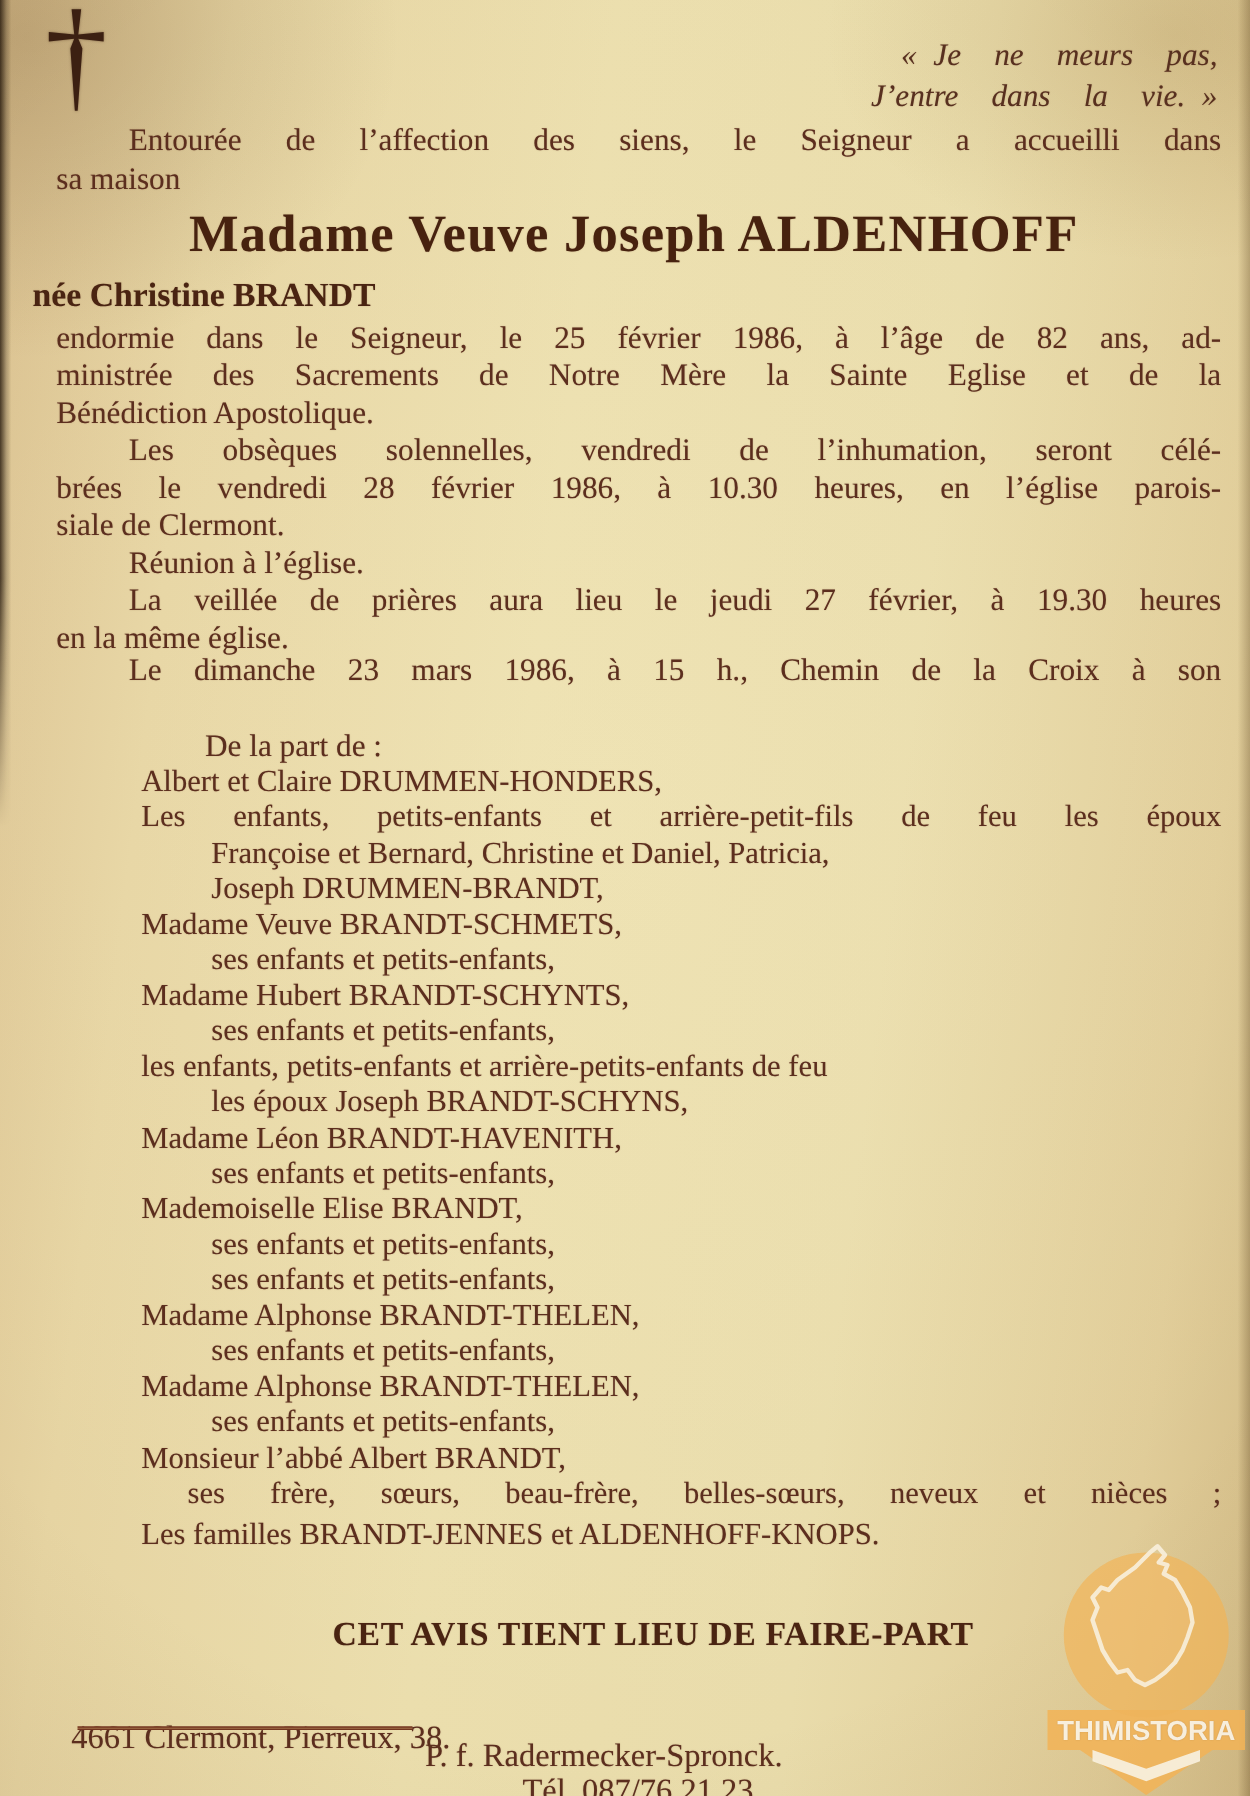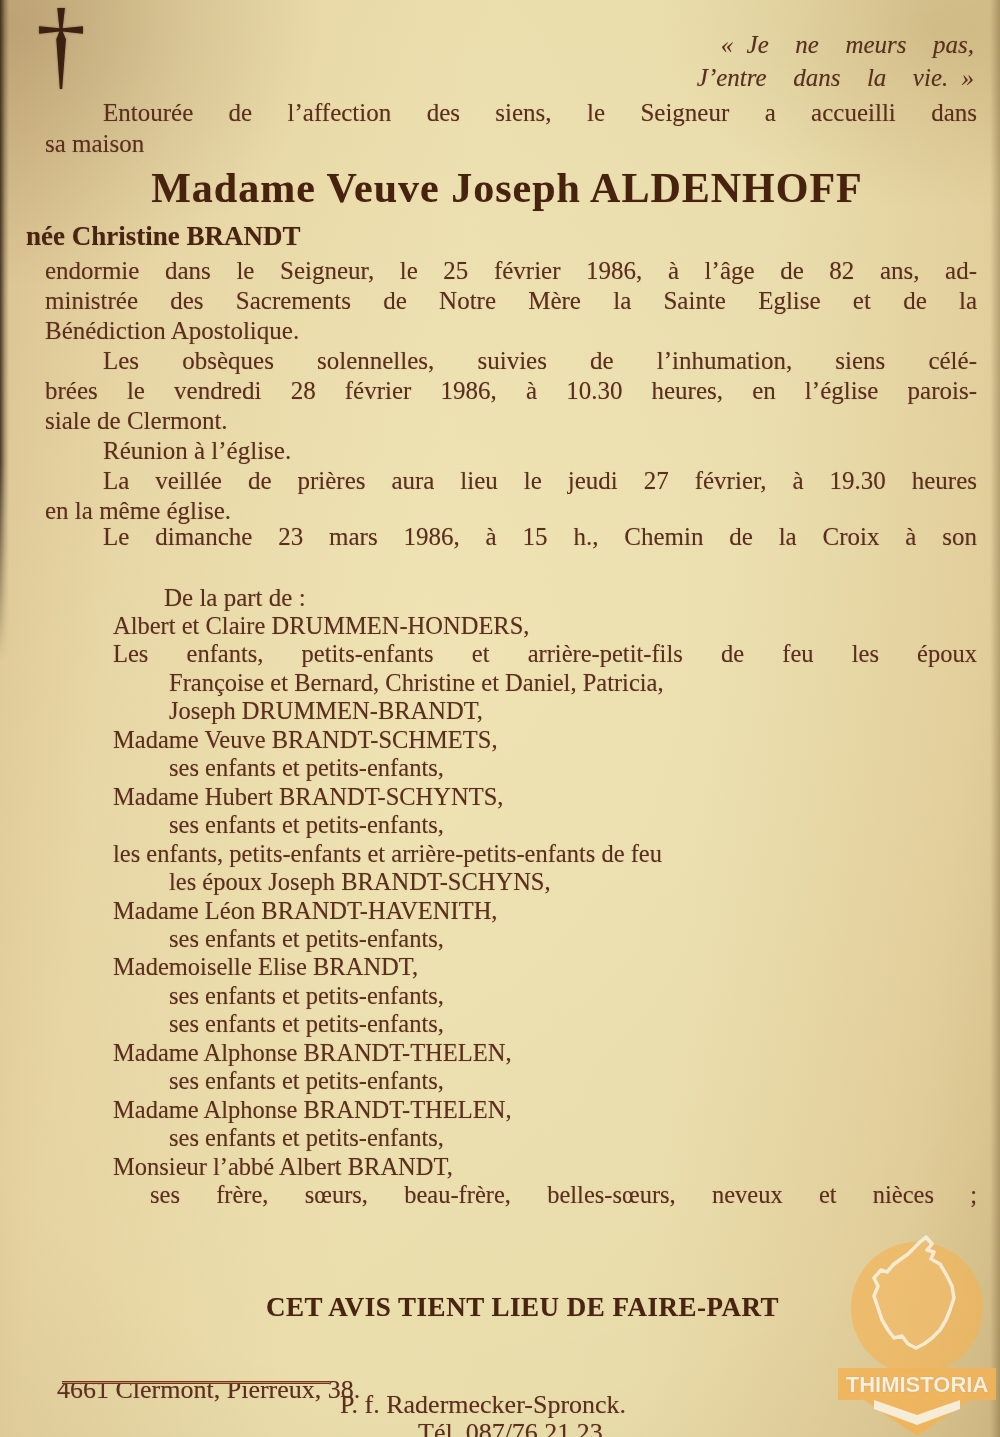--- a/index.html
+++ b/index.html
@@ -74,21 +74,21 @@
   <h2 class="subtitle">née Christine BRANDT</h2>
 
   <div class="block p1">
 
   <div class="line just">endormie dans le Seigneur, le 25 février 1986, à l’âge de 82 ans, ad-</div>
       <div class="line just">ministrée des Sacrements de Notre Mère la Sainte Eglise et de la</div>
       <div class="line">Bénédiction Apostolique.</div>
     </div>
   <div class="block p2">
 
-  <div class="line fi just">Les obsèques solennelles, suivies de l’inhumation, siens célé-</div>
+  <div class="line fi just">Les obsèques solennelles, vendredi de l’inhumation, seront célé-</div>
       <div class="line just">brées le vendredi 28 février 1986, à 10.30 heures, en l’église parois-</div>
       <div class="line">siale de Clermont.</div>
     </div>
   <div class="block p3">
 
   <div class="line fi">Réunion à l’église.</div>
     </div>
   <div class="block p4">
 
   <div class="line fi just">La veillée de prières aura lieu le jeudi 27 février, à 19.30 heures</div>
@@ -117,20 +117,21 @@
       <div class="line ind2">ses enfants et petits-enfants,</div>
       <div class="line ind1">Mademoiselle Elise BRANDT,</div>
       <div class="line ind2">ses enfants et petits-enfants,</div>
       <div class="line ind2">ses enfants et petits-enfants,</div>
       <div class="line ind1">Madame Alphonse BRANDT-THELEN,</div>
       <div class="line ind2">ses enfants et petits-enfants,</div>
       <div class="line ind1">Madame Alphonse BRANDT-THELEN,</div>
       <div class="line ind2">ses enfants et petits-enfants,</div>
       <div class="line ind1">Monsieur l’abbé Albert BRANDT,</div>
       <div class="line ind3 just it">ses frère, sœurs, beau-frère, belles-sœurs, neveux et nièces ;</div>
+      <div class="line ind1 gap">Les familles BRANDT-JENNES et ALDENHOFF-KNOPS.</div>
     </div>
 
   <div class="avis">CET AVIS TIENT LIEU DE FAIRE-PART</div>
   <div class="address">4661 Clermont, Pierreux, 38.</div>
   <div class="divider"></div>
   <div class="pf">P. f. Radermecker-Spronck.</div>
   <div class="tel">Tél. 087/76 21 23.</div>
 
   <svg class="watermark" width="172" height="215" viewBox="0 0 172 215">
     <circle cx="89" cy="86" r="66" fill="#f1b357" opacity="0.74"></circle>

